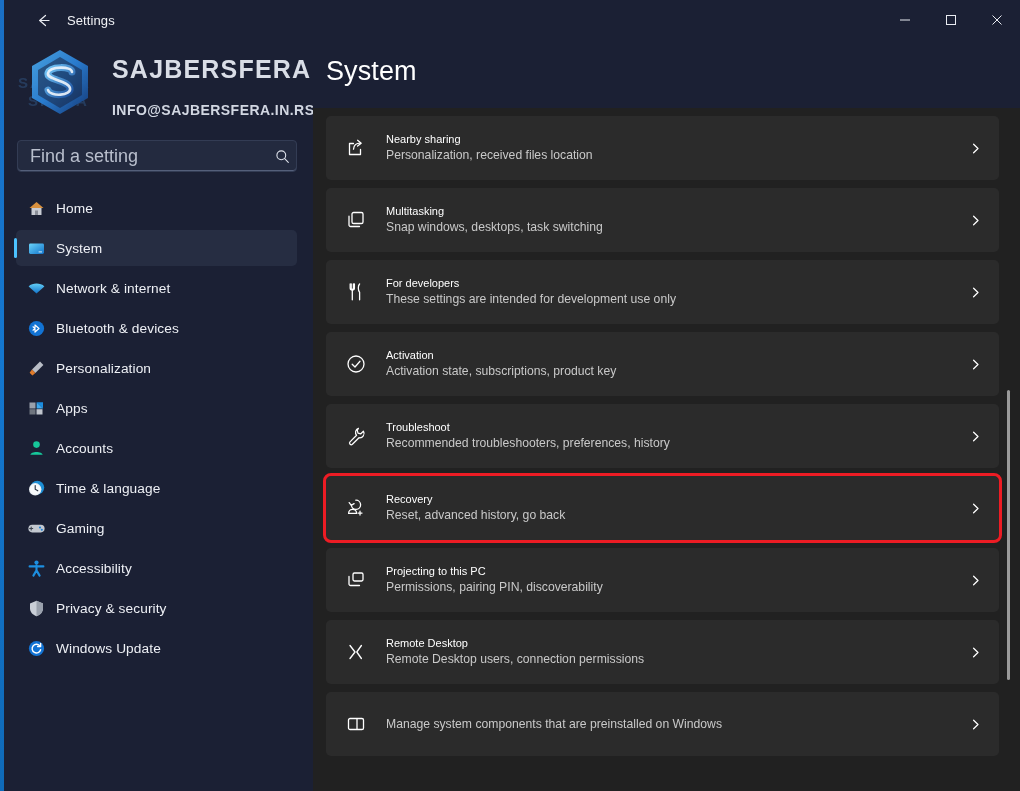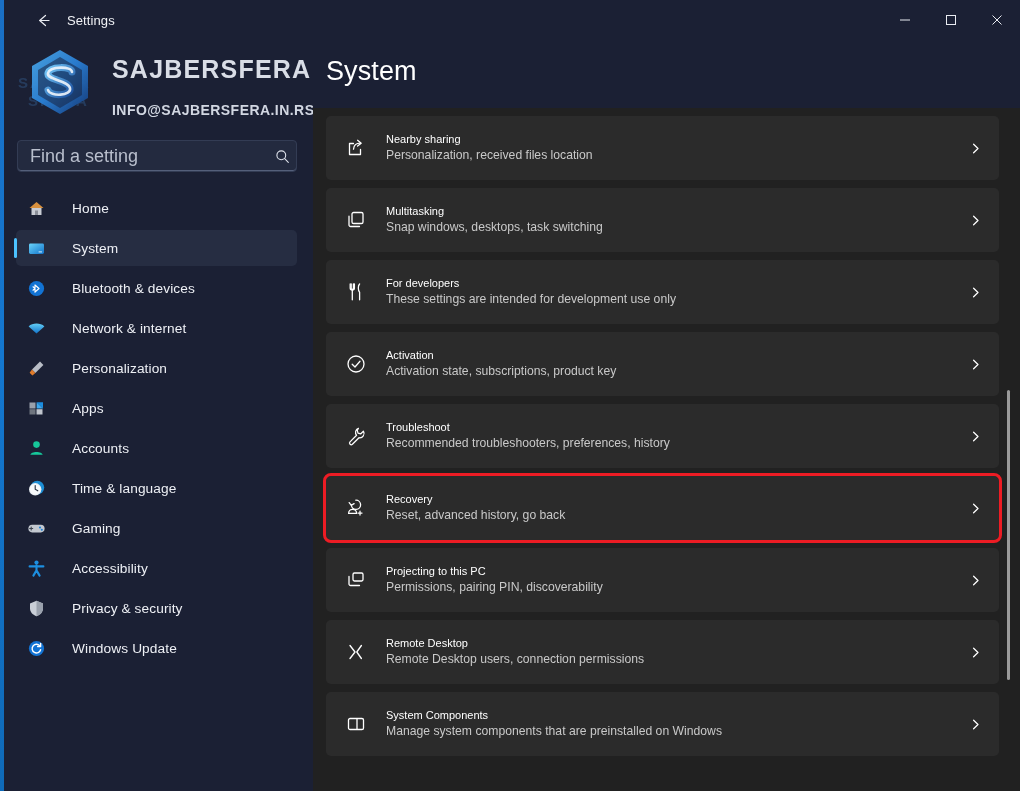--- a/index.html
+++ b/index.html
@@ -145,21 +145,20 @@
 
   .nav { margin-top: 18px; }
   .nav-item {
     position: relative;
     height: 36px;
     margin: 2px 16px 4px 16px;
     border-radius: 5px;
     display: flex;
     align-items: center;
     cursor: pointer;
-    gap: 16px;
   }
   .nav-item.active { background: #262d42; }
   .nav-item.active::before {
     content: "";
     position: absolute;
     left: -2px; top: 8px;
     width: 3px; height: 20px;
     border-radius: 2px;
     background: #4cc2ff;
   }
@@ -388,45 +387,45 @@
             <rect x="2" y="4.5" width="15" height="10.5" rx="1.4" fill="url(#mong)"></rect>
             <rect x="11.5" y="12.3" width="3.6" height="1.1" rx=".5" fill="#d7ecfa" opacity=".8"></rect>
           </svg>
         </span>
         <span class="nav-label">System</span>
       </div>
 
       <div class="nav-item">
         <span class="nav-ico">
           <svg width="19" height="19" viewBox="0 0 19 19">
-            <circle cx="9.5" cy="9.5" r="7.6" fill="#1273d4"></circle>
-            <path d="M8 6 L12 9.5 L8 13 M8 6 V13.2 M8 9.5 L6 7.8 M8 9.5 L6 11.2" stroke="#ffffff" stroke-width="1.15" fill="none" stroke-linecap="round" stroke-linejoin="round"></path>
-          </svg>
-        </span>
-        <span class="nav-label">Bluetooth &amp; devices</span>
-      </div>
-
-      <div class="nav-item">
-        <span class="nav-ico">
-          <svg width="19" height="19" viewBox="0 0 19 19">
             <defs>
                 <linearGradient id="wfg" x1="0" y1="0" x2="0" y2="1">
               <stop offset="0%" stop-color="#62cdf5"></stop>
                   <stop offset="100%" stop-color="#1273c9"></stop>
             </linearGradient>
               </defs>
             <path d="M1.6 7.4 C5.3 3.6 13.7 3.6 17.4 7.4 L9.5 14.6 Z" fill="url(#wfg)"></path>
           </svg>
         </span>
         <span class="nav-label">Network &amp; internet</span>
       </div>
 
       <div class="nav-item">
         <span class="nav-ico">
           <svg width="19" height="19" viewBox="0 0 19 19">
+            <circle cx="9.5" cy="9.5" r="7.6" fill="#1273d4"></circle>
+            <path d="M8 6 L12 9.5 L8 13 M8 6 V13.2 M8 9.5 L6 7.8 M8 9.5 L6 11.2" stroke="#ffffff" stroke-width="1.15" fill="none" stroke-linecap="round" stroke-linejoin="round"></path>
+          </svg>
+        </span>
+        <span class="nav-label">Bluetooth &amp; devices</span>
+      </div>
+
+      <div class="nav-item">
+        <span class="nav-ico">
+          <svg width="19" height="19" viewBox="0 0 19 19">
             <path d="M13 2.6 L16.4 6 L8.4 14 L5 10.6 Z" fill="#b9bdc6"></path>
             <path d="M5 10.6 L8.4 14 L5.4 16.6 L2.6 13.8 Z" fill="#e07b2a"></path>
           </svg>
         </span>
         <span class="nav-label">Personalization</span>
       </div>
 
       <div class="nav-item">
         <span class="nav-ico">
           <svg width="19" height="19" viewBox="0 0 19 19">
@@ -684,21 +683,20 @@
       </div>
 
       <div class="row">
         <span class="row-ico">
           <svg width="22" height="22" viewBox="0 0 22 22" fill="none">
             <rect x="3.5" y="5.5" width="15" height="11" rx="1.6" stroke="#fff" stroke-width="1.3"></rect>
             <path d="M12 5.8 V16.2" stroke="#fff" stroke-width="1.3"></path>
           </svg>
         </span>
         <div class="row-txt">
-          <div class="row-title">System Components</div>
           <div class="row-sub">Manage system components that are preinstalled on Windows</div>
         </div>
         <span class="row-chev">
           <svg width="13" height="13" viewBox="0 0 13 13" fill="none">
             <path d="M4.6 2.2 L9 6.5 L4.6 10.8" stroke="#fff" stroke-width="1.25" stroke-linecap="round" stroke-linejoin="round"></path>
           </svg>
         </span>
       </div>
 
     </div>

